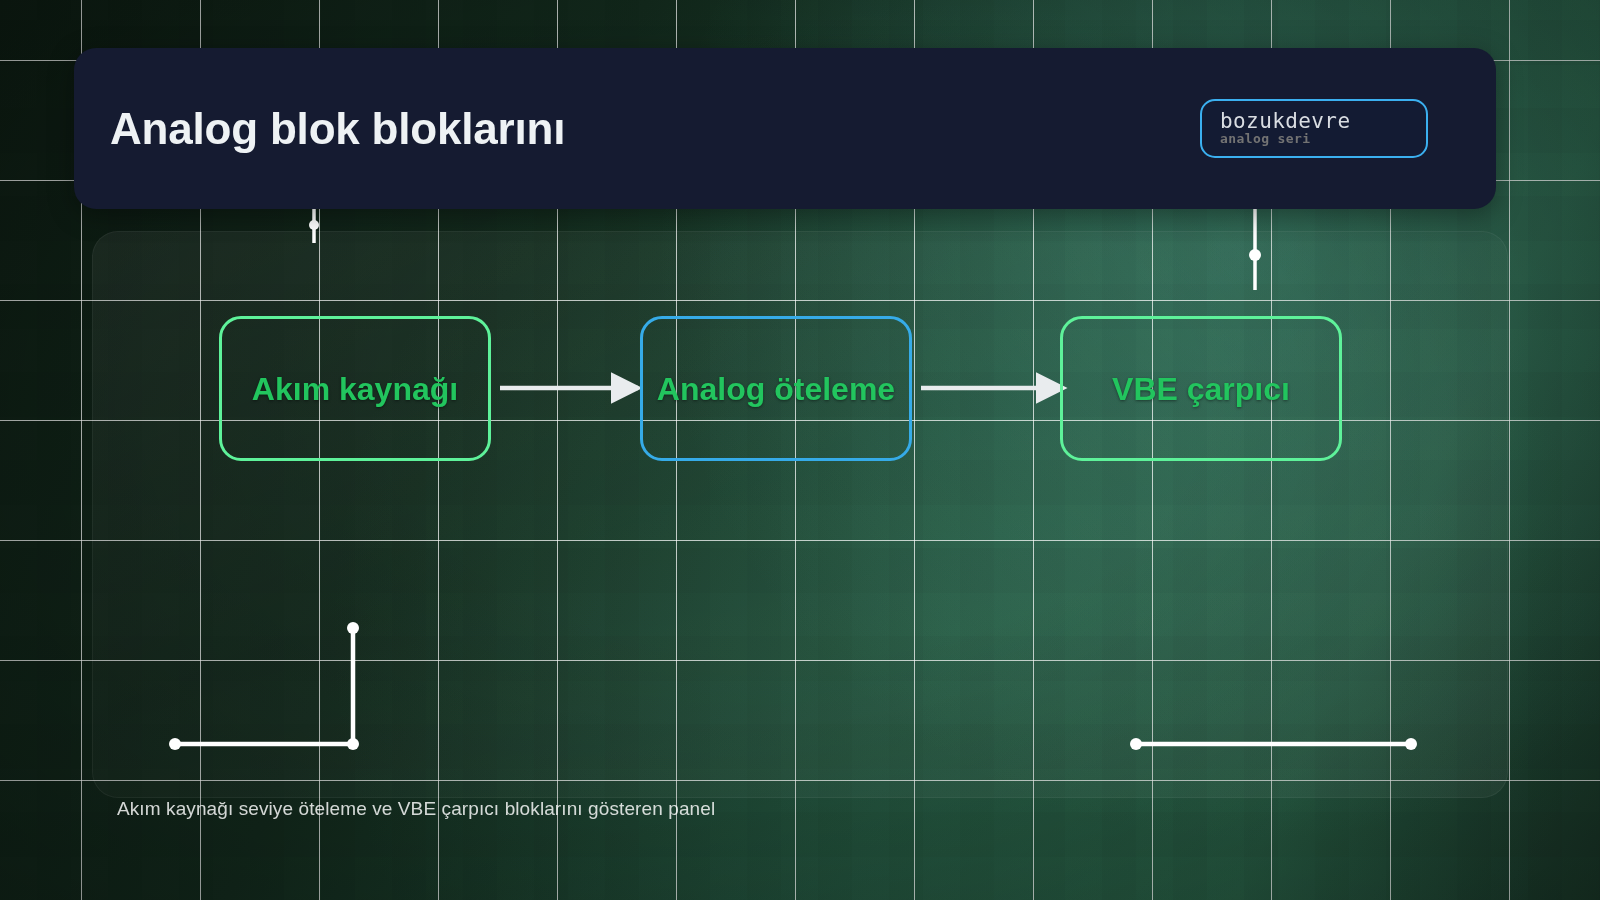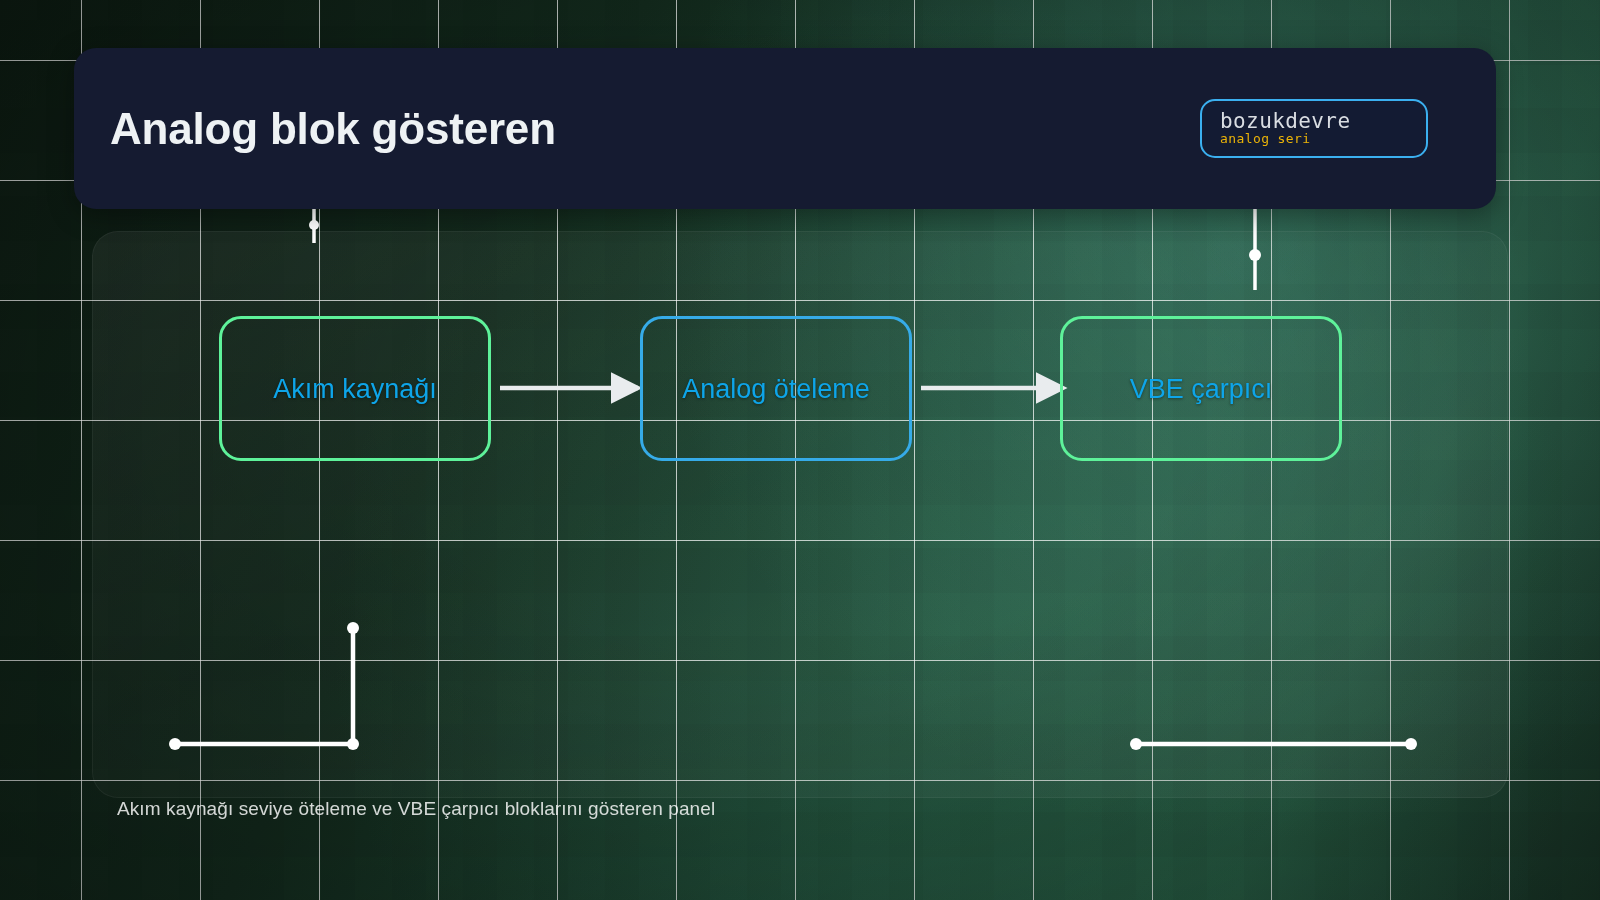--- a/index.html
+++ b/index.html
@@ -102,43 +102,43 @@
     font-family: "DejaVu Sans Mono", monospace;
     font-size: 21px;
     color: #d9dde2;
     line-height: 1.05;
     letter-spacing: 0.4px;
   }
   .badge-sub {
     display: block;
     font-family: "DejaVu Sans Mono", monospace;
     font-size: 13px;
-    font-weight: normal;
-    color: #eab308;
+    font-weight: bold;
+    color: #737373;
     line-height: 1.15;
     letter-spacing: 0.4px;
   }
 
   
   .block {
     position: absolute;
     height: 145px;
     border-radius: 22px;
     box-sizing: border-box;
     background: transparent;
   }
   .block-label {
     position: absolute;
     top: 50%;
     left: 50%;
     transform: translate(-50%, -50%);
     white-space: nowrap;
-    font-size: 27px;
-    font-weight: normal;
-    color: #0ea5e9;
+    font-size: 32px;
+    font-weight: bold;
+    color: #22c55e;
     text-shadow: 0 1px 3px rgba(0,0,0,0.45);
   }
   #block-0 { left: 219px;  top: 316px; width: 272px; border: 3.5px solid #5ef29a; }
   #block-1 { left: 640px;  top: 316px; width: 272px; border: 3.5px solid #36abe8; }
   #block-2 { left: 1060px; top: 316px; width: 282px; border: 3.5px solid #5ef29a; }
 
   
   .overlay {
     position: absolute;
     inset: 0;
@@ -200,21 +200,21 @@
 
     <g>
       <line x1="500" y1="388" x2="638" y2="388" stroke="#e9ecee" stroke-width="4.5" marker-end="url(#arrowhead)"></line>
     </g>
     <g>
       <line x1="921" y1="388" x2="1063" y2="388" stroke="#e9ecee" stroke-width="4.5" marker-end="url(#arrowhead)"></line>
     </g>
   </svg>
 
   <div class="header">
-    <div class="header-title">Analog blok gösteren</div>
+    <div class="header-title">Analog blok bloklarını</div>
     <div class="badge">
       <span class="badge-name">bozukdevre</span>
       <span class="badge-sub">analog seri</span>
     </div>
   </div>
 
   <div class="block" id="block-0">
     <span class="block-label">Akım kaynağı</span>
   </div>
   <div class="block" id="block-1">

